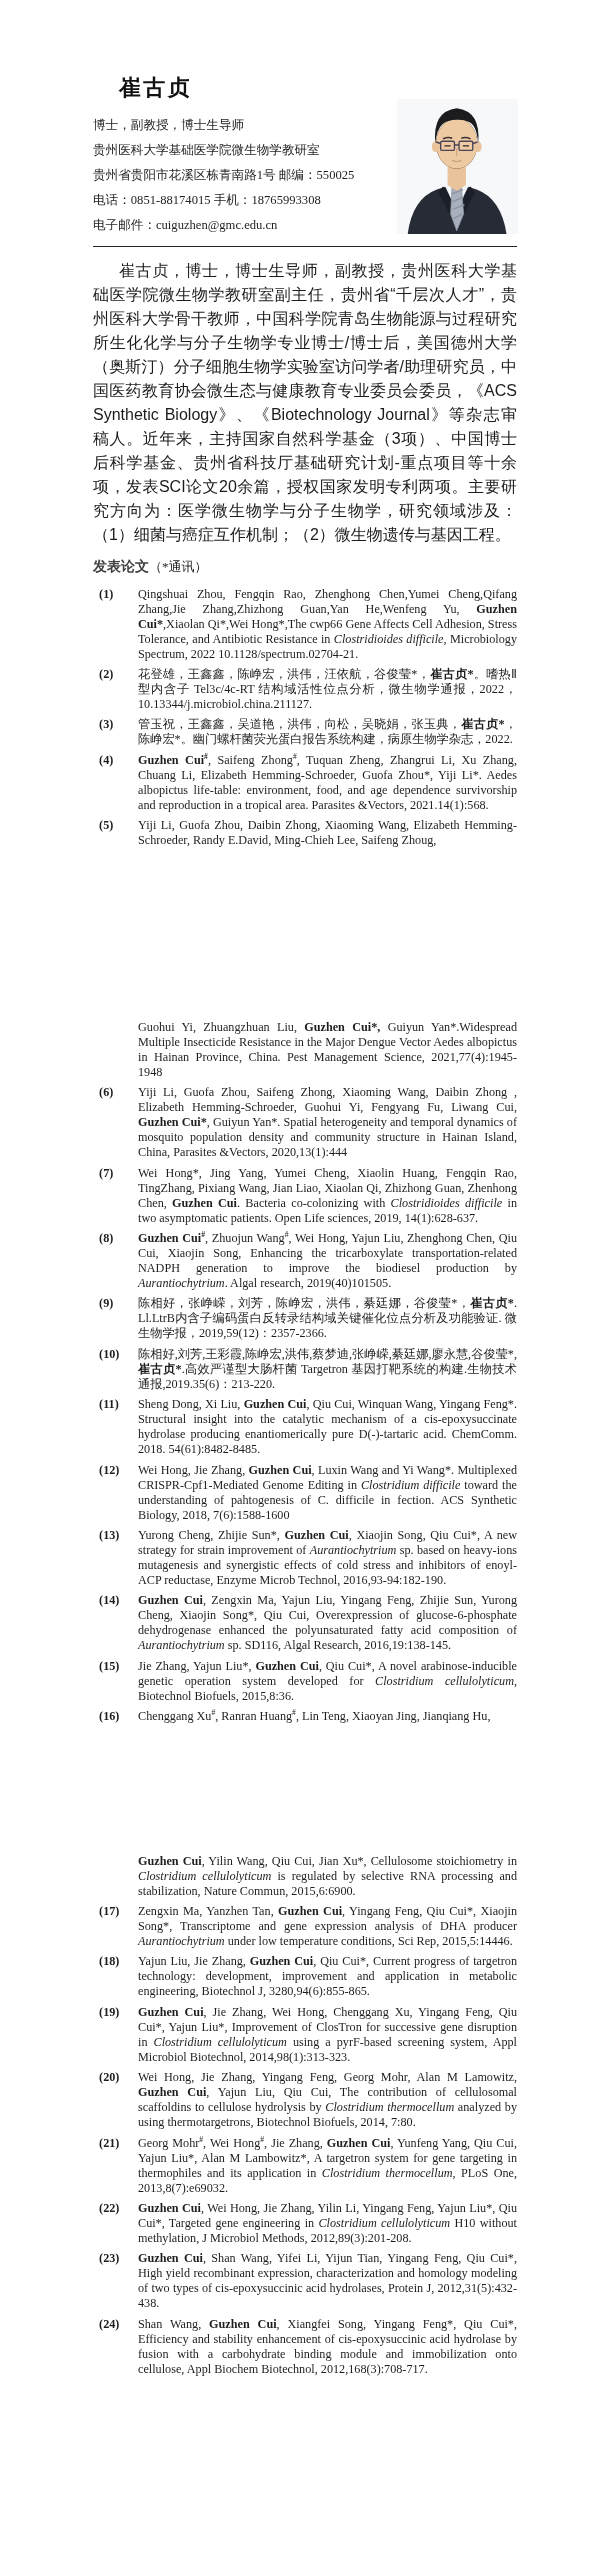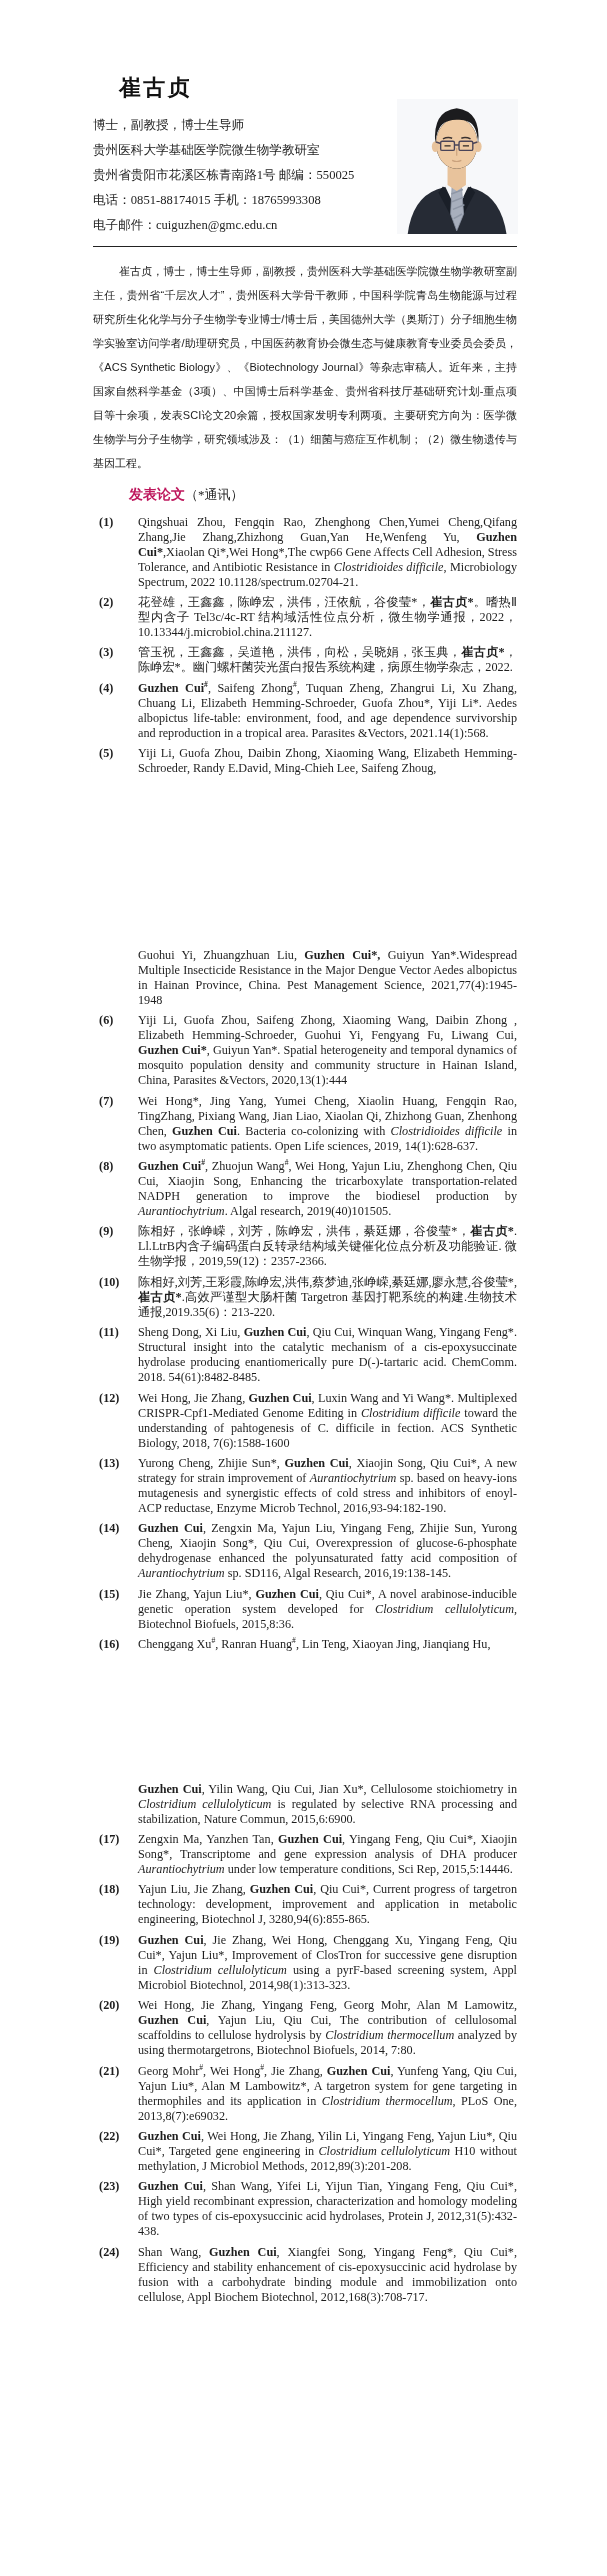--- a/index.html
+++ b/index.html
@@ -11,24 +11,24 @@
        padding:0 90px 0 93px;}
   .name{margin:0 0 0 26px;padding-top:73px;font-size:22px;font-weight:bold;
         letter-spacing:2.3px;color:#111;font-family:"Liberation Serif",serif;}
   .info{margin-top:10px;}
   .info-line{font-size:12.6px;line-height:25px;white-space:nowrap;}
   .photo{position:absolute;left:397px;top:99px;width:121px;height:135px;
          overflow:hidden;background:#f7f8fa;}
   .photo svg{display:block;width:100%;height:100%;}
   .divider{border:0;border-top:1.5px solid #222;margin:7.6px 0 0 0;}
   .bio{margin:12.2px 0 0 0;font-family:"Liberation Sans",sans-serif;
-       font-size:11px;line-height:24px;text-align:justify;
+       font-size:16px;line-height:24px;text-align:justify;
        text-indent:26px;color:#1b1b1b;}
   .pub-heading{margin:10.7px 0 0 0;font-size:14px;line-height:20px;font-weight:bold;}
-  .pub-heading .h-main{font-family:Liberation Serif, serif;font-weight:bold;color:#be185d;margin-left:36px;}
+  .pub-heading .h-main{font-family:Liberation Serif, serif;font-weight:bold;color:#404040;}
   .pub-heading .h-note{font-family:"Liberation Serif",serif;font-weight:normal;font-size:13px;}
   .pub-page{margin-top:9.2px;}
   .pub-item{display:flex;margin-bottom:5.4px;}
   .pub-num{flex:0 0 37px;box-sizing:border-box;padding-left:6.1px;
            font-weight:bold;font-size:12.2px;line-height:15px;}
   .pub-text{flex:1;font-size:12.2px;line-height:15px;text-align:justify;margin-left:8px;}
   .pub-text .b{font-weight:bold;}
   .pub-text .i{font-style:italic;}
   .pub-text sup{font-size:7.6px;line-height:0;vertical-align:super;}
   .page-gap{width:100%;}

